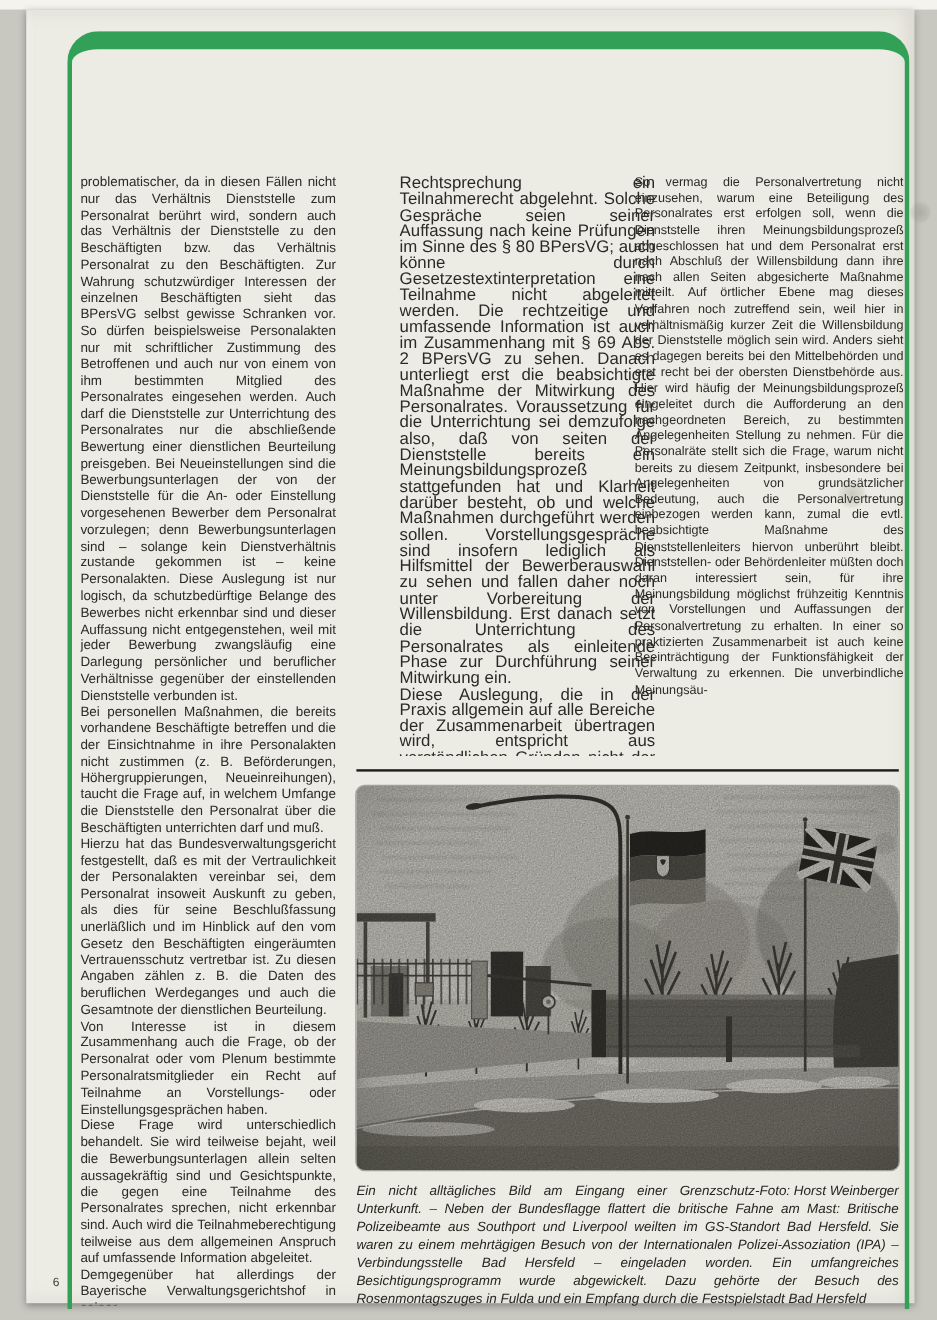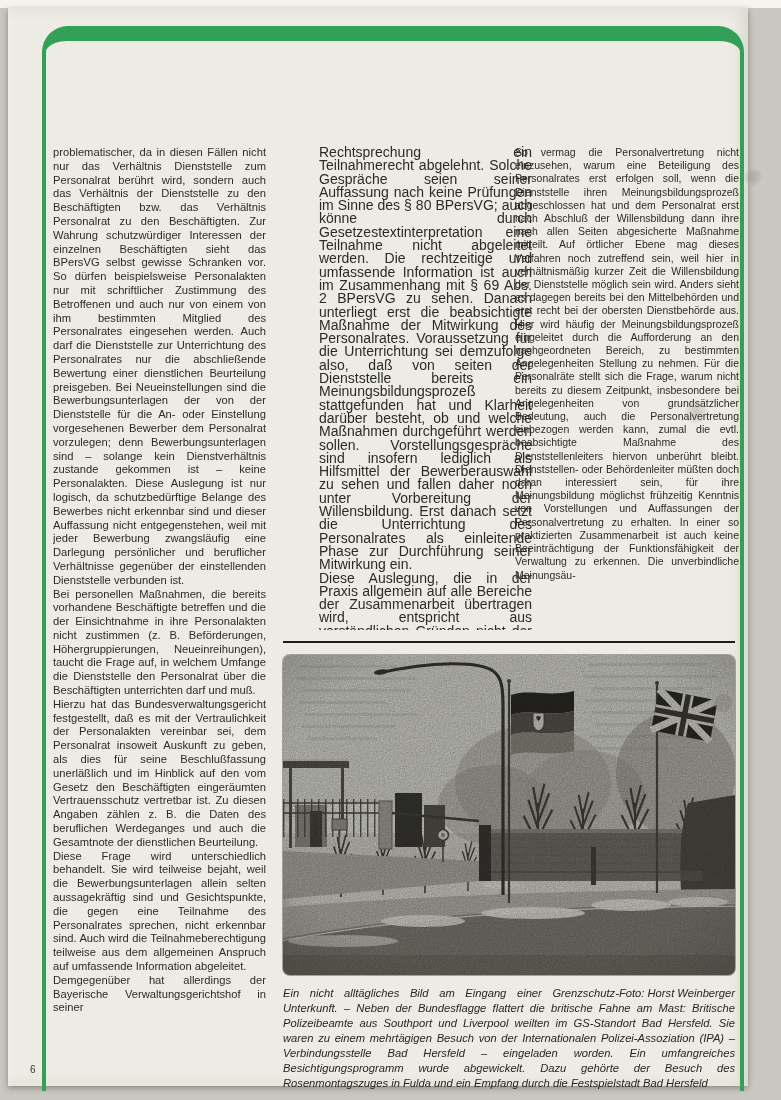--- a/index.html
+++ b/index.html
@@ -3,21 +3,21 @@
 <meta charset="utf-8">
 <style>
   html,body{margin:0;padding:0;}
   body{
     width:781px;height:1100px;overflow:hidden;position:relative;
     background:#c8c7c0;
     font-family:"Liberation Sans","DejaVu Sans",sans-serif;
   }
   .scan-top-strip{position:absolute;left:0;top:0;width:781px;height:8px;background:#f4f3ee;}
   .paper{
-    position:absolute;left:8px;top:8px;width:740px;height:1078px;
+    position:absolute;left:22px;top:8px;width:740px;height:1078px;
     background:#edece4;
     box-shadow:0 2px 6px rgba(60,58,50,.45), inset -6px 0 14px rgba(120,118,108,.18), inset 2px 0 6px rgba(255,255,255,.5);
   }
   .green-frame{
     position:absolute;left:34px;top:18px;width:694px;height:1050px;
     border-top:15px solid #33a057;
     border-left:4px solid #33a057;
     border-right:4px solid #33a057;
     border-radius:26px 26px 0 0;
     box-sizing:content-box;
@@ -62,20 +62,21 @@
 <div class="scan-top-strip"></div>
 
 <div class="paper">
 
   <div class="green-frame"></div>
 
   <div class="col col-1" lang="de">
       <p class="para">problematischer, da in diesen Fällen nicht nur das Verhältnis Dienststelle zum Personalrat berührt wird, sondern auch das Verhältnis der Dienststelle zu den Beschäftigten bzw. das Verhältnis Personalrat zu den Beschäftigten. Zur Wahrung schutzwürdiger Interessen der einzelnen Beschäftigten sieht das BPersVG selbst gewisse Schranken vor. So dürfen beispielsweise Personalakten nur mit schriftlicher Zustimmung des Betroffenen und auch nur von einem von ihm bestimmten Mitglied des Personalrates eingesehen werden. Auch darf die Dienststelle zur Unterrichtung des Personalrates nur die abschließende Bewertung einer dienstlichen Beurteilung preisgeben. Bei Neueinstellungen sind die Bewerbungsunterlagen der von der Dienststelle für die An- oder Einstellung vorgesehenen Bewerber dem Personalrat vorzulegen; denn Bewerbungsunterlagen sind – solange kein Dienstverhältnis zustande gekommen ist – keine Personalakten. Diese Auslegung ist nur logisch, da schutzbedürftige Belange des Bewerbes nicht erkennbar sind und dieser Auffassung nicht entgegenstehen, weil mit jeder Bewerbung zwangsläufig eine Darlegung persönlicher und beruflicher Verhältnisse gegenüber der einstellenden Dienststelle verbunden ist.</p>
       <p class="para">Bei personellen Maßnahmen, die bereits vorhandene Beschäftigte betreffen und die der Einsichtnahme in ihre Personalakten nicht zustimmen (z. B. Beförderungen, Höhergruppierungen, Neueinreihungen), taucht die Frage auf, in welchem Umfange die Dienststelle den Personalrat über die Beschäftigten unterrichten darf und muß.</p>
       <p class="para">Hierzu hat das Bundesverwaltungsgericht festgestellt, daß es mit der Vertraulichkeit der Personalakten vereinbar sei, dem Personalrat insoweit Auskunft zu geben, als dies für seine Beschlußfassung unerläßlich und im Hinblick auf den vom Gesetz den Beschäftigten eingeräumten Vertrauensschutz vertretbar ist. Zu diesen Angaben zählen z. B. die Daten des beruflichen Werdeganges und auch die Gesamtnote der dienstlichen Beurteilung.</p>
+      <p class="para">Von Interesse ist in diesem Zusammenhang auch die Frage, ob der Personalrat oder vom Plenum bestimmte Personalratsmitglieder ein Recht auf Teilnahme an Vorstellungs- oder Einstellungsgesprächen haben.</p>
       <p class="para">Diese Frage wird unterschiedlich behandelt. Sie wird teilweise bejaht, weil die Bewerbungsunterlagen allein selten aussagekräftig sind und Gesichtspunkte, die gegen eine Teilnahme des Personalrates sprechen, nicht erkennbar sind. Auch wird die Teilnahmeberechtigung teilweise aus dem allgemeinen Anspruch auf umfassende Information abgeleitet.</p>
       <p class="para">Demgegenüber hat allerdings der Bayerische Verwaltungsgerichtshof in seiner</p>
     </div>
   <div class="col col-2" lang="de">
       <p class="para">Rechtsprechung ein Teilnahmerecht abgelehnt. Solche Gespräche seien seiner Auffassung nach keine Prüfungen im Sinne des § 80 BPersVG; auch könne durch Gesetzestextinterpretation eine Teilnahme nicht abgeleitet werden. Die rechtzeitige und umfassende Information ist auch im Zusammenhang mit § 69 Abs. 2 BPersVG zu sehen. Danach unterliegt erst die beabsichtigte Maßnahme der Mitwirkung des Personalrates. Voraussetzung für die Unterrichtung sei demzufolge also, daß von seiten der Dienststelle bereits ein Meinungsbildungsprozeß stattgefunden hat und Klarheit darüber besteht, ob und welche Maßnahmen durchgeführt werden sollen. Vorstellungsgespräche sind insofern lediglich als Hilfsmittel der Bewerberauswahl zu sehen und fallen daher noch unter Vorbereitung der Willensbildung. Erst danach setzt die Unterrichtung des Personalrates als einleitende Phase zur Durchführung seiner Mitwirkung ein.</p>
       <p class="para">Diese Auslegung, die in der Praxis allgemein auf alle Bereiche der Zusammenarbeit übertragen wird, entspricht aus verständlichen Gründen nicht der Auffassung der Personalvertretungen. Sie muß auch anders gesehen werden, wenn beispielsweise der Bundesinnenminister gegenüber seinem Hauptpersonalrat erklärt, daß er an einer über das Gesetz hinausgehenden Zusammenarbeit mit der Personalvertretung interessiert ist.</p>
     </div>
   <div class="col col-3" lang="de">
       <p class="para">So vermag die Personalvertretung nicht einzusehen, warum eine Beteiligung des Personalrates erst erfolgen soll, wenn die Dienststelle ihren Meinungsbildungsprozeß abgeschlossen hat und dem Personalrat erst nach Abschluß der Willensbildung dann ihre nach allen Seiten abgesicherte Maßnahme mitteilt. Auf örtlicher Ebene mag dieses Verfahren noch zutreffend sein, weil hier in verhältnismäßig kurzer Zeit die Willensbildung der Dienststelle möglich sein wird. Anders sieht es dagegen bereits bei den Mittelbehörden und erst recht bei der obersten Dienstbehörde aus. Hier wird häufig der Meinungsbildungsprozeß eingeleitet durch die Aufforderung an den nachgeordneten Bereich, zu bestimmten Angelegenheiten Stellung zu nehmen. Für die Personalräte stellt sich die Frage, warum nicht bereits zu diesem Zeitpunkt, insbesondere bei Angelegenheiten von grundsätzlicher Bedeutung, auch die Personalvertretung einbezogen werden kann, zumal die evtl. beabsichtigte Maßnahme des Dienststellenleiters hiervon unberührt bleibt. Dienststellen- oder Behördenleiter müßten doch daran interessiert sein, für ihre Meinungsbildung möglichst frühzeitig Kenntnis von Vorstellungen und Auffassungen der Personalvertretung zu erhalten. In einer so praktizierten Zusammenarbeit ist auch keine Beeinträchtigung der Funktionsfähigkeit der Verwaltung zu erkennen. Die unverbindliche Meinungsäu-</p>
     </div>

